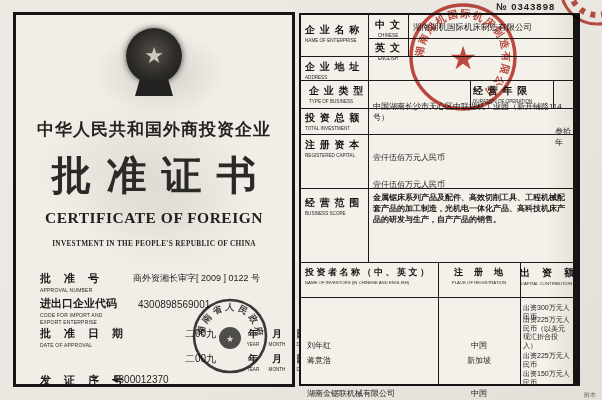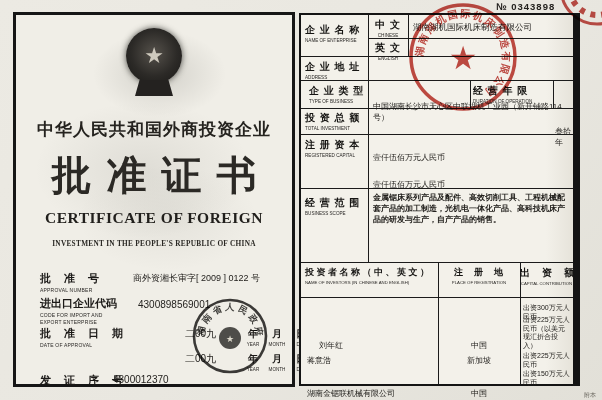--- a/index.html
+++ b/index.html
@@ -219,21 +219,21 @@
     </div>
     <div class="cell" style="left:4px;top:251px;width:130px">
       <div class="lblcn" style="font-size:9px;letter-spacing:0">投 资 者 名 称 （ 中 、 英 文 ）</div>
       <div class="lblen" style="font-size:4.3px">NAME OF INVESTORS (IN CHINESE AND ENGLISH)</div>
     </div>
     <div class="cell center" style="left:219px;top:251px;width:53px">
       <div class="lblcn" style="font-size:10px">出　资　额</div>
       <div class="lblen" style="font-size:4.3px">CAPITAL CONTRIBUTION</div>
     </div>
 
-    <div class="cell val" style="left:18px;top:289px;white-space:nowrap">刘年红</div>
+    <div class="cell val" style="left:6px;top:289px;white-space:nowrap">刘年红</div>
     <div class="cell val center" style="left:137px;top:289px;width:82px">中国</div>
     <div class="cell amount" style="left:222px;top:289px;width:48px">出资300万元人民币</div>
 
     <div class="cell val" style="left:6px;top:304px;white-space:nowrap">蒋意浩</div>
     <div class="cell val center" style="left:137px;top:304px;width:82px">新加坡</div>
     <div class="cell amount" style="left:222px;top:301px;width:48px">出资225万元人民币（以美元现汇折合投入）</div>
 
     <div class="cell val" style="left:6px;top:337px;white-space:nowrap">湖南金锯联机械有限公司</div>
     <div class="cell val center" style="left:137px;top:337px;width:82px">中国</div>
     <div class="cell amount" style="left:222px;top:337px;width:48px">出资225万元人民币</div>

